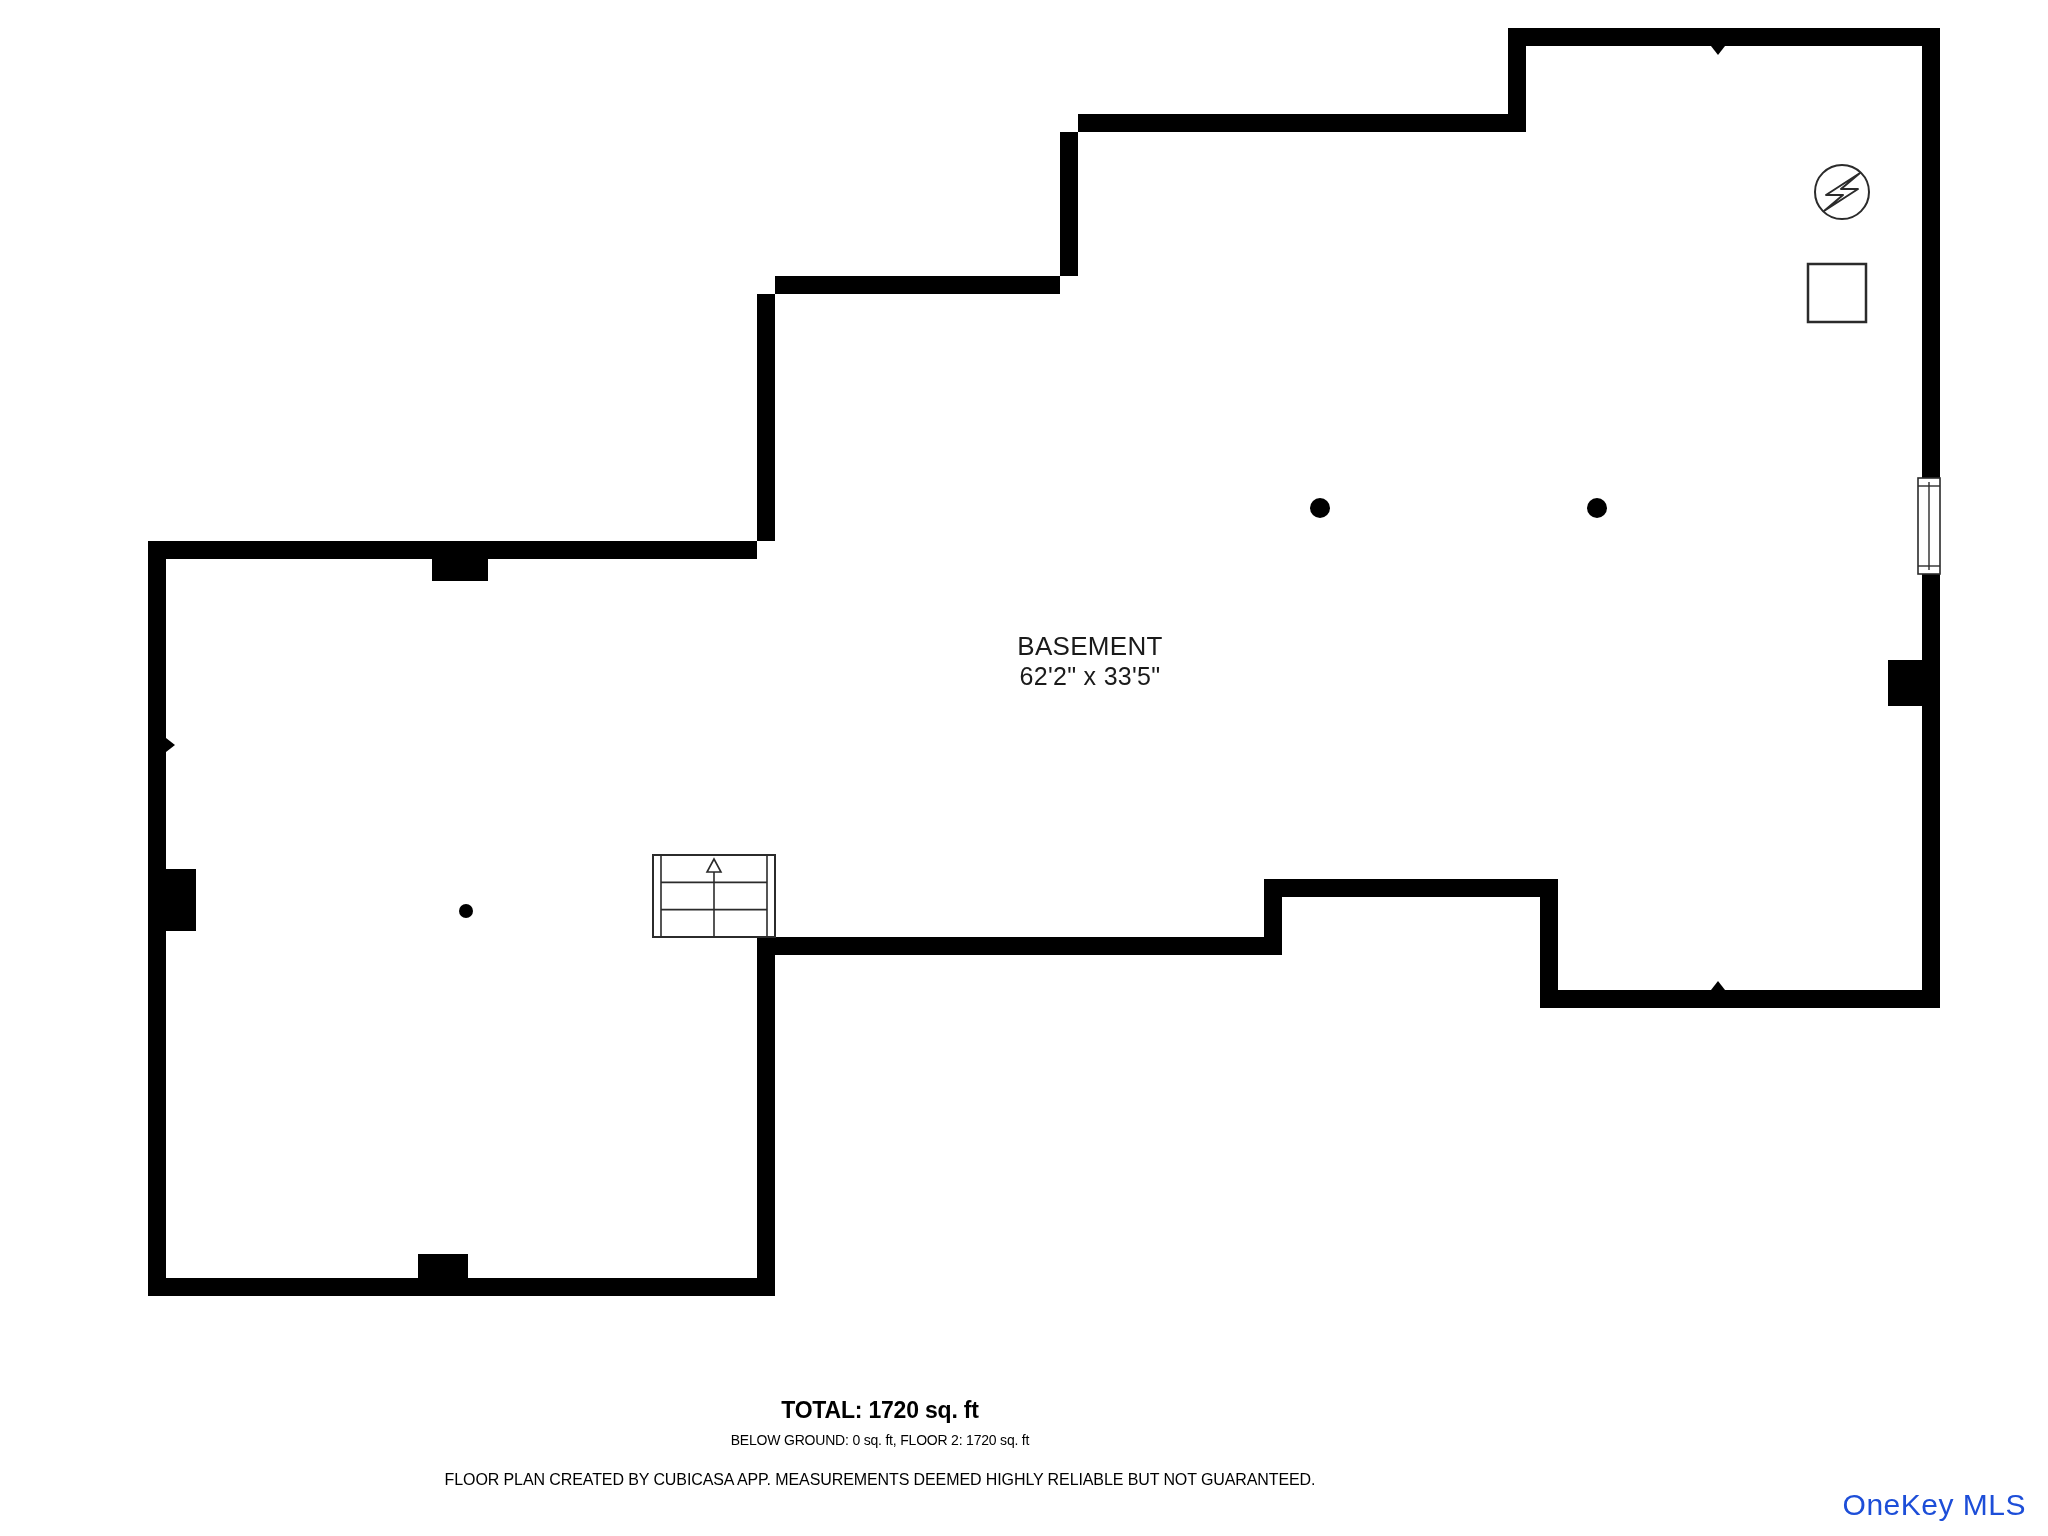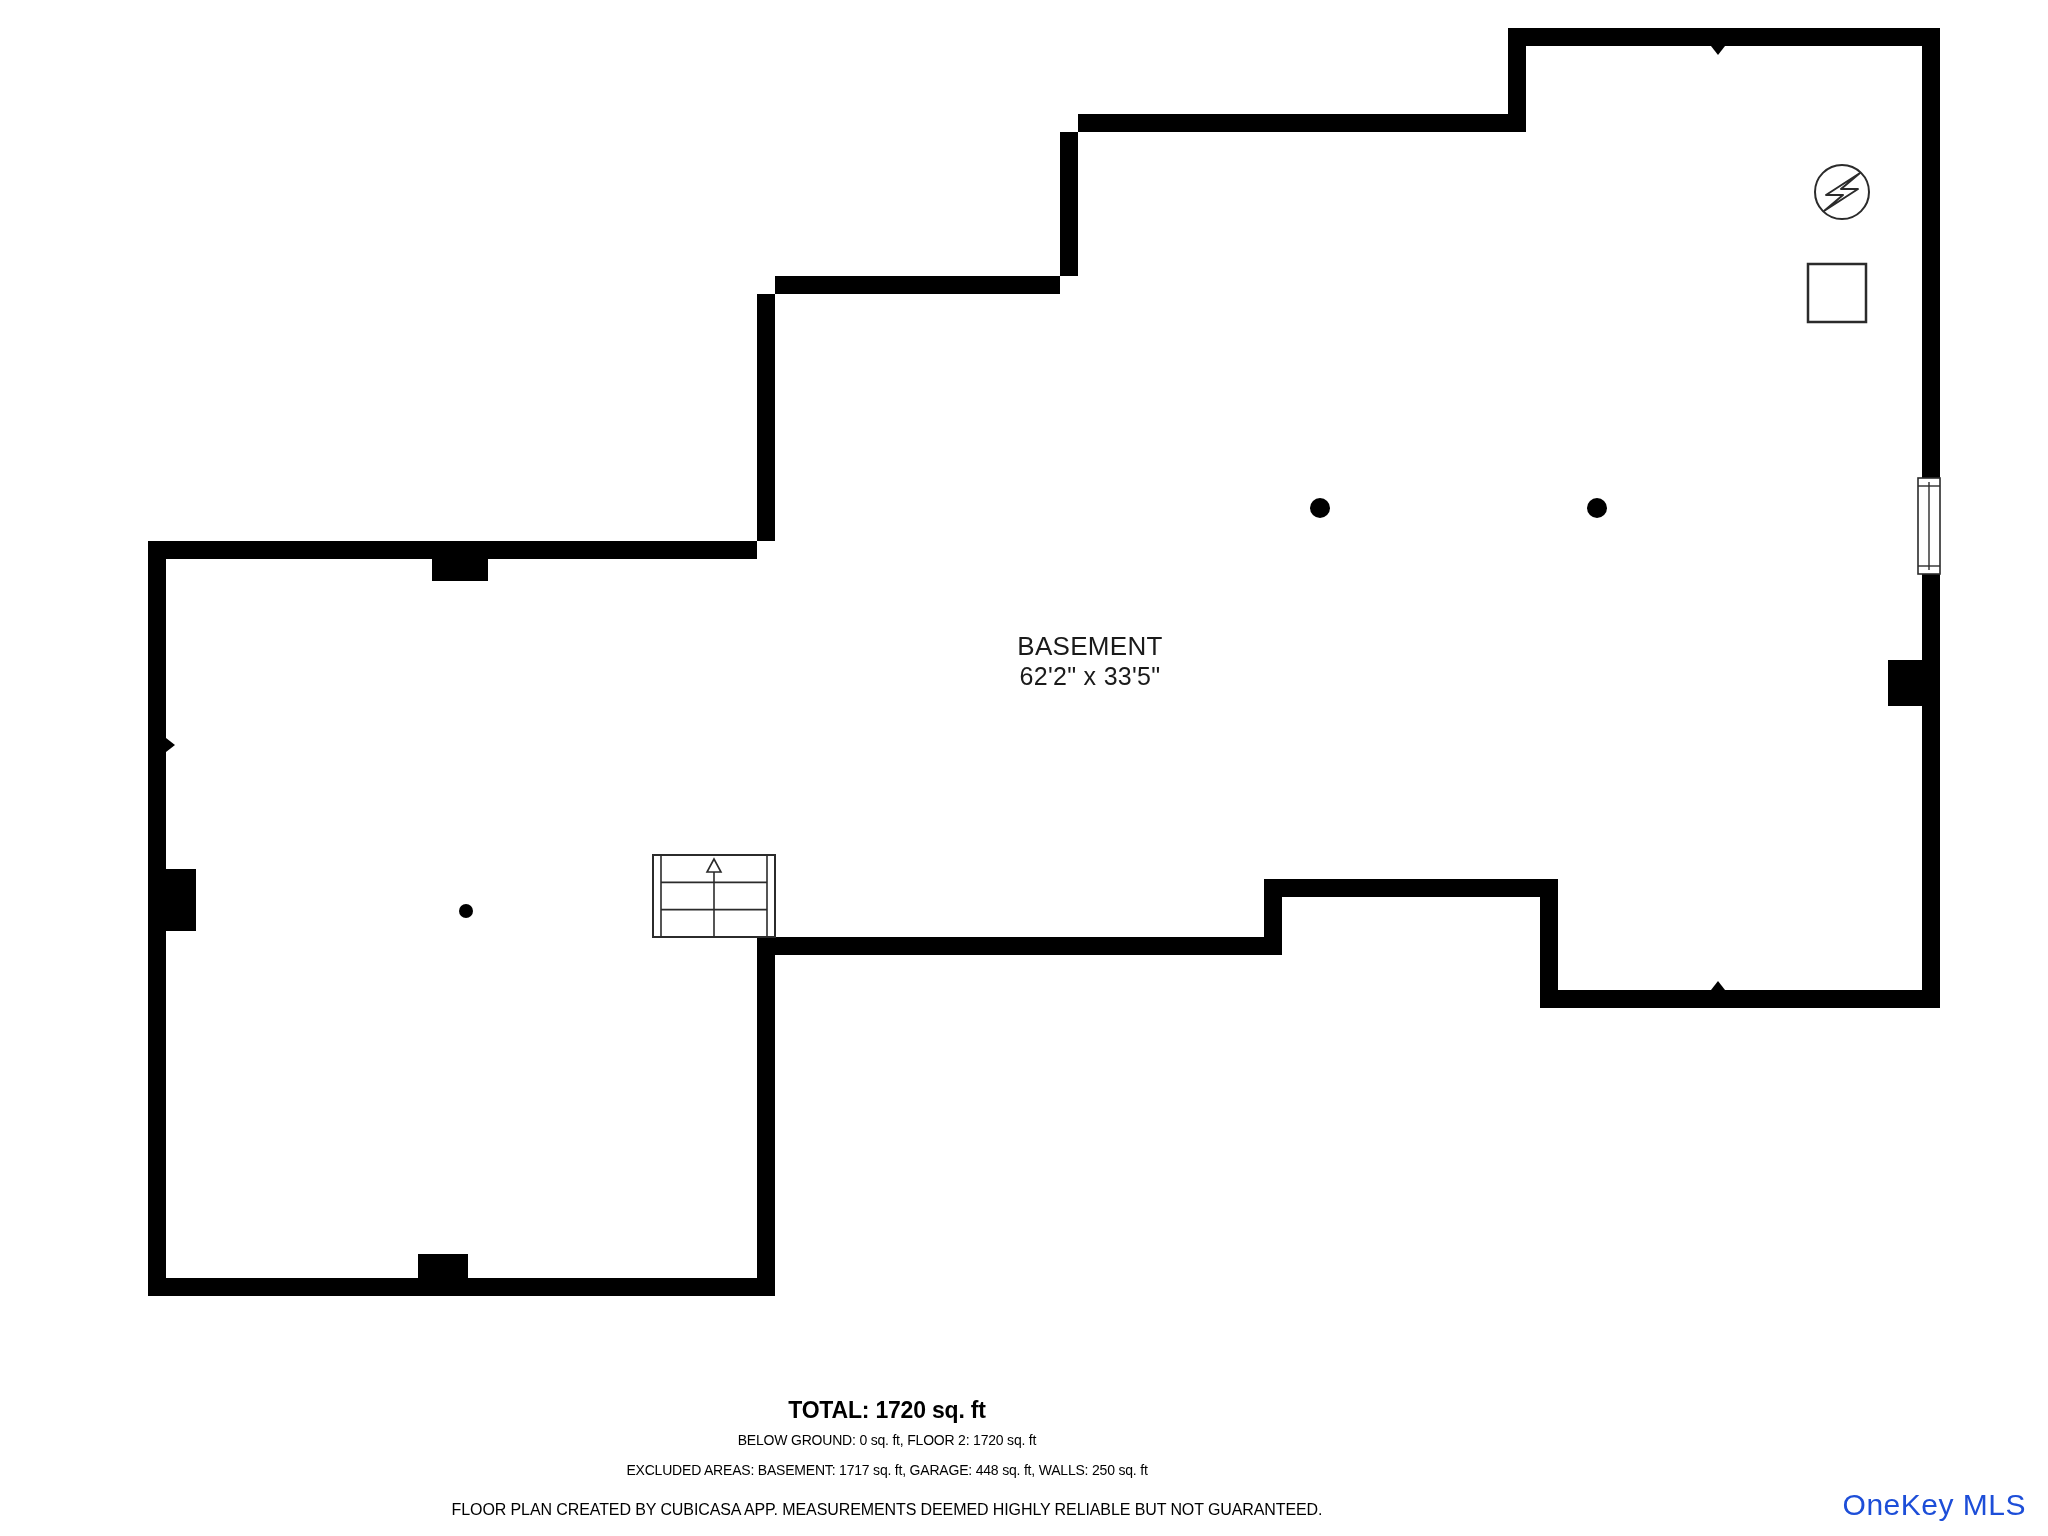--- a/index.html
+++ b/index.html
@@ -39,21 +39,21 @@
   }
   .room-dim-text {
     font-family: "Liberation Sans", sans-serif;
     font-size: 25px;
     fill: #1a1a1a;
     text-anchor: middle;
     letter-spacing: 0.3px;
   }
   .summary-block {
     position: absolute;
-    left: 8px;
+    left: 1px;
     top: 1395px;
     width: 1758px;
     text-align: center;
     color: #000;
   }
   .summary-total {
     font-family: "Liberation Sans", sans-serif;
     font-size: 23px;
     font-weight: bold;
     line-height: 30px;
@@ -138,19 +138,18 @@
         <path d="M 1711 990 L 1725 990 L 1718 981 Z" fill="#000000"></path>
       </g>
 
     <text id="room-name" class="room-label-text" x="1090" y="655">BASEMENT</text>
     <text id="room-dims" class="room-dim-text" x="1090" y="685">62'2" x 33'5"</text>
   </svg>
 
   <div class="summary-block">
     <div class="summary-total">TOTAL: 1720 sq. ft</div>
     <div class="summary-line">BELOW GROUND: 0 sq. ft, FLOOR 2: 1720 sq. ft</div>
-    <div class="summary-line">EXCLUDED AREAS: BASEMENT: 1717 sq. ft, GARAGE: 448 sq. ft, WALLS: 250 sq. ft</div>
     <div class="summary-note">FLOOR PLAN CREATED BY CUBICASA APP. MEASUREMENTS DEEMED HIGHLY RELIABLE BUT NOT GUARANTEED.</div>
   </div>
 
   <div class="watermark">OneKey MLS</div>
 
 </div>
 
 </body></html>

